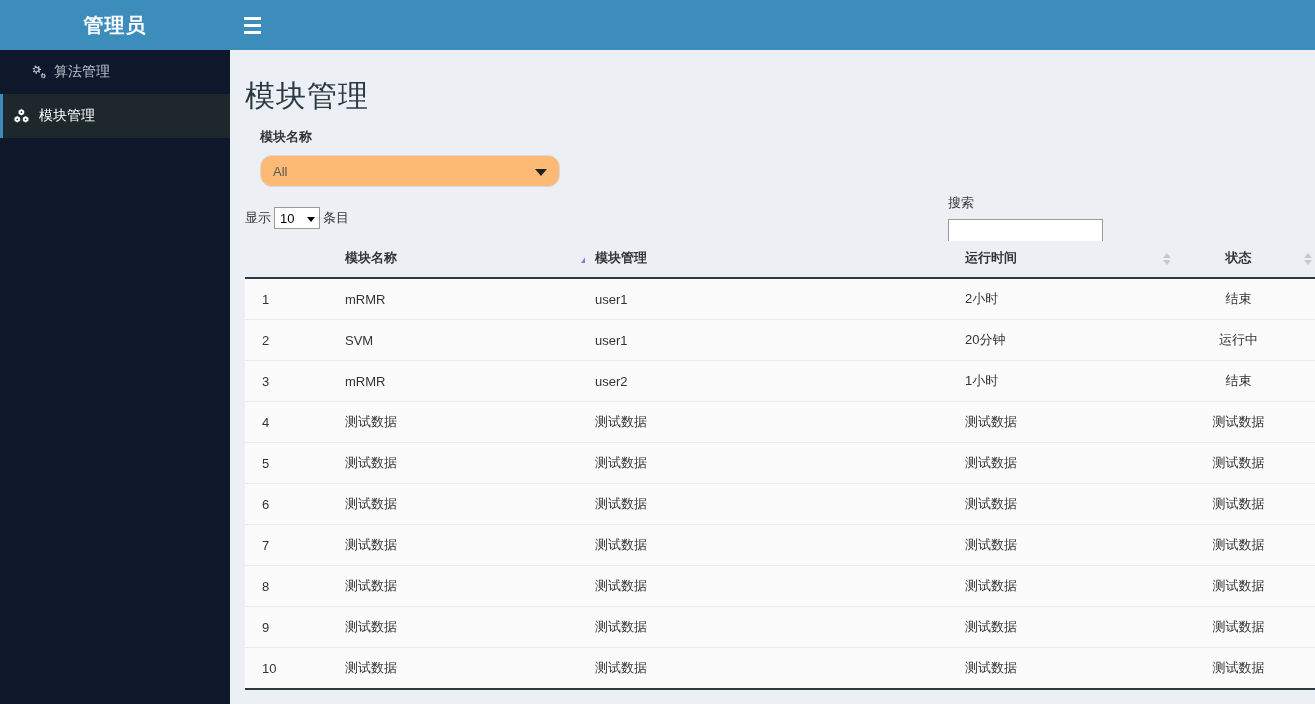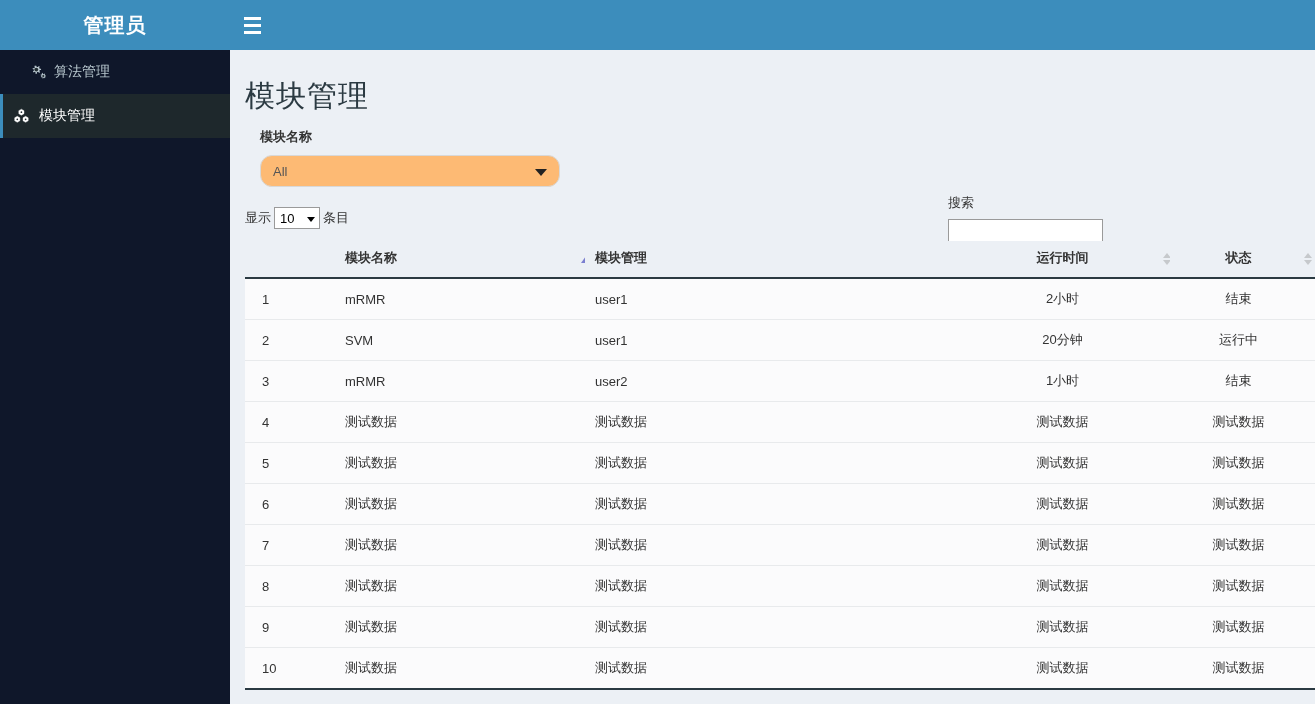--- a/index.html
+++ b/index.html
@@ -150,21 +150,21 @@
   table.dt tbody td {
     font-size: 13px; color: #333;
     padding: 11px 10px;
     border-bottom: 1px solid #e8eaec;
     background: #fbfbfc;
   }
   table.dt tbody tr:last-child td { border-bottom: 2px solid #2b3a42; }
   .col-idx  { width: 90px;  text-align: left; padding-left: 17px !important; }
   .col-name { width: 250px; text-align: left; }
   .col-user { width: 370px; text-align: left; }
-  .col-time { width: 215px; text-align: center; }
+  .col-time { width: 215px; text-align: left; }
   .col-state{ width: 145px; text-align: center; padding-right: 18px !important; }
 
   .sort-asc, .sort-both {
     position: absolute; top: 50%;
     width: 0; height: 0;
   }
   .sort-asc {
     margin-top: -3px;
     border-left: 5px solid transparent;
     border-right: 5px solid transparent;

